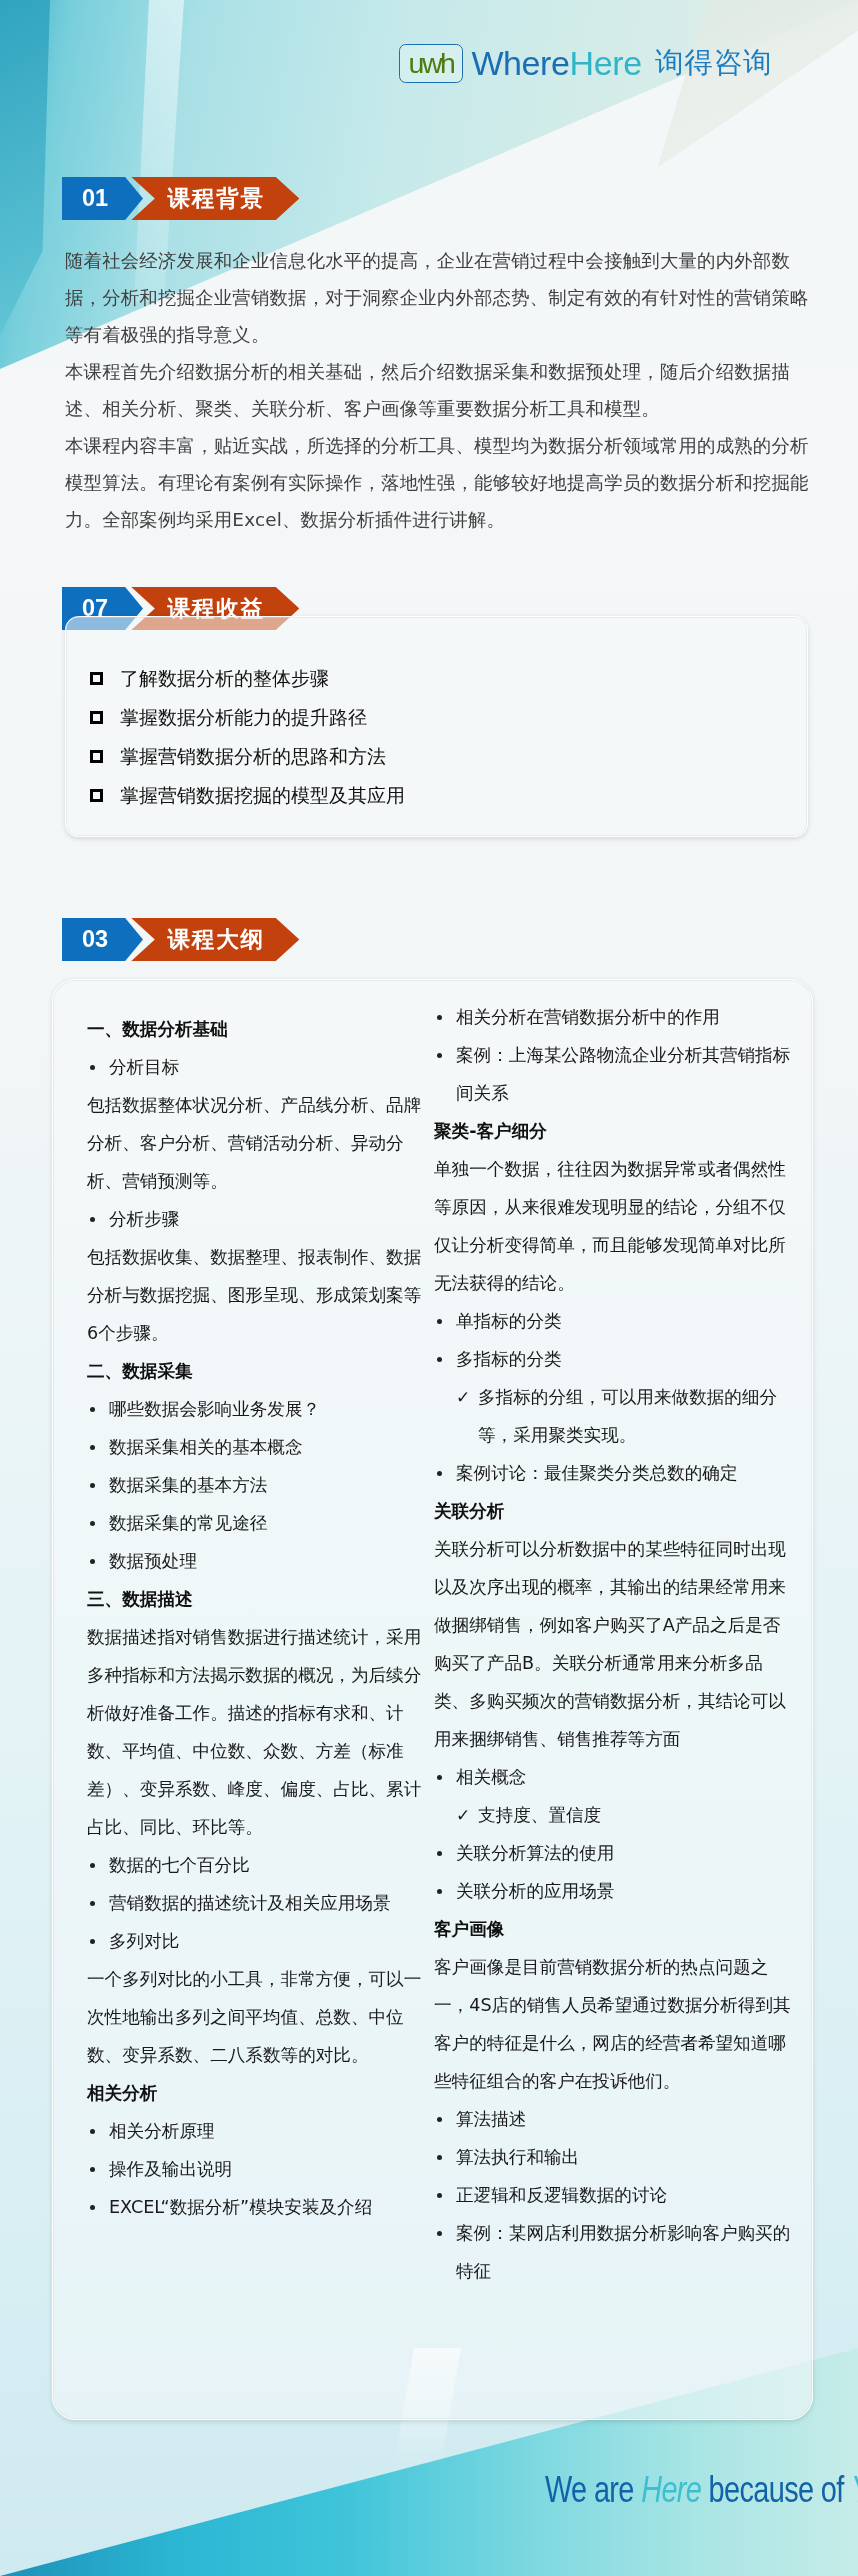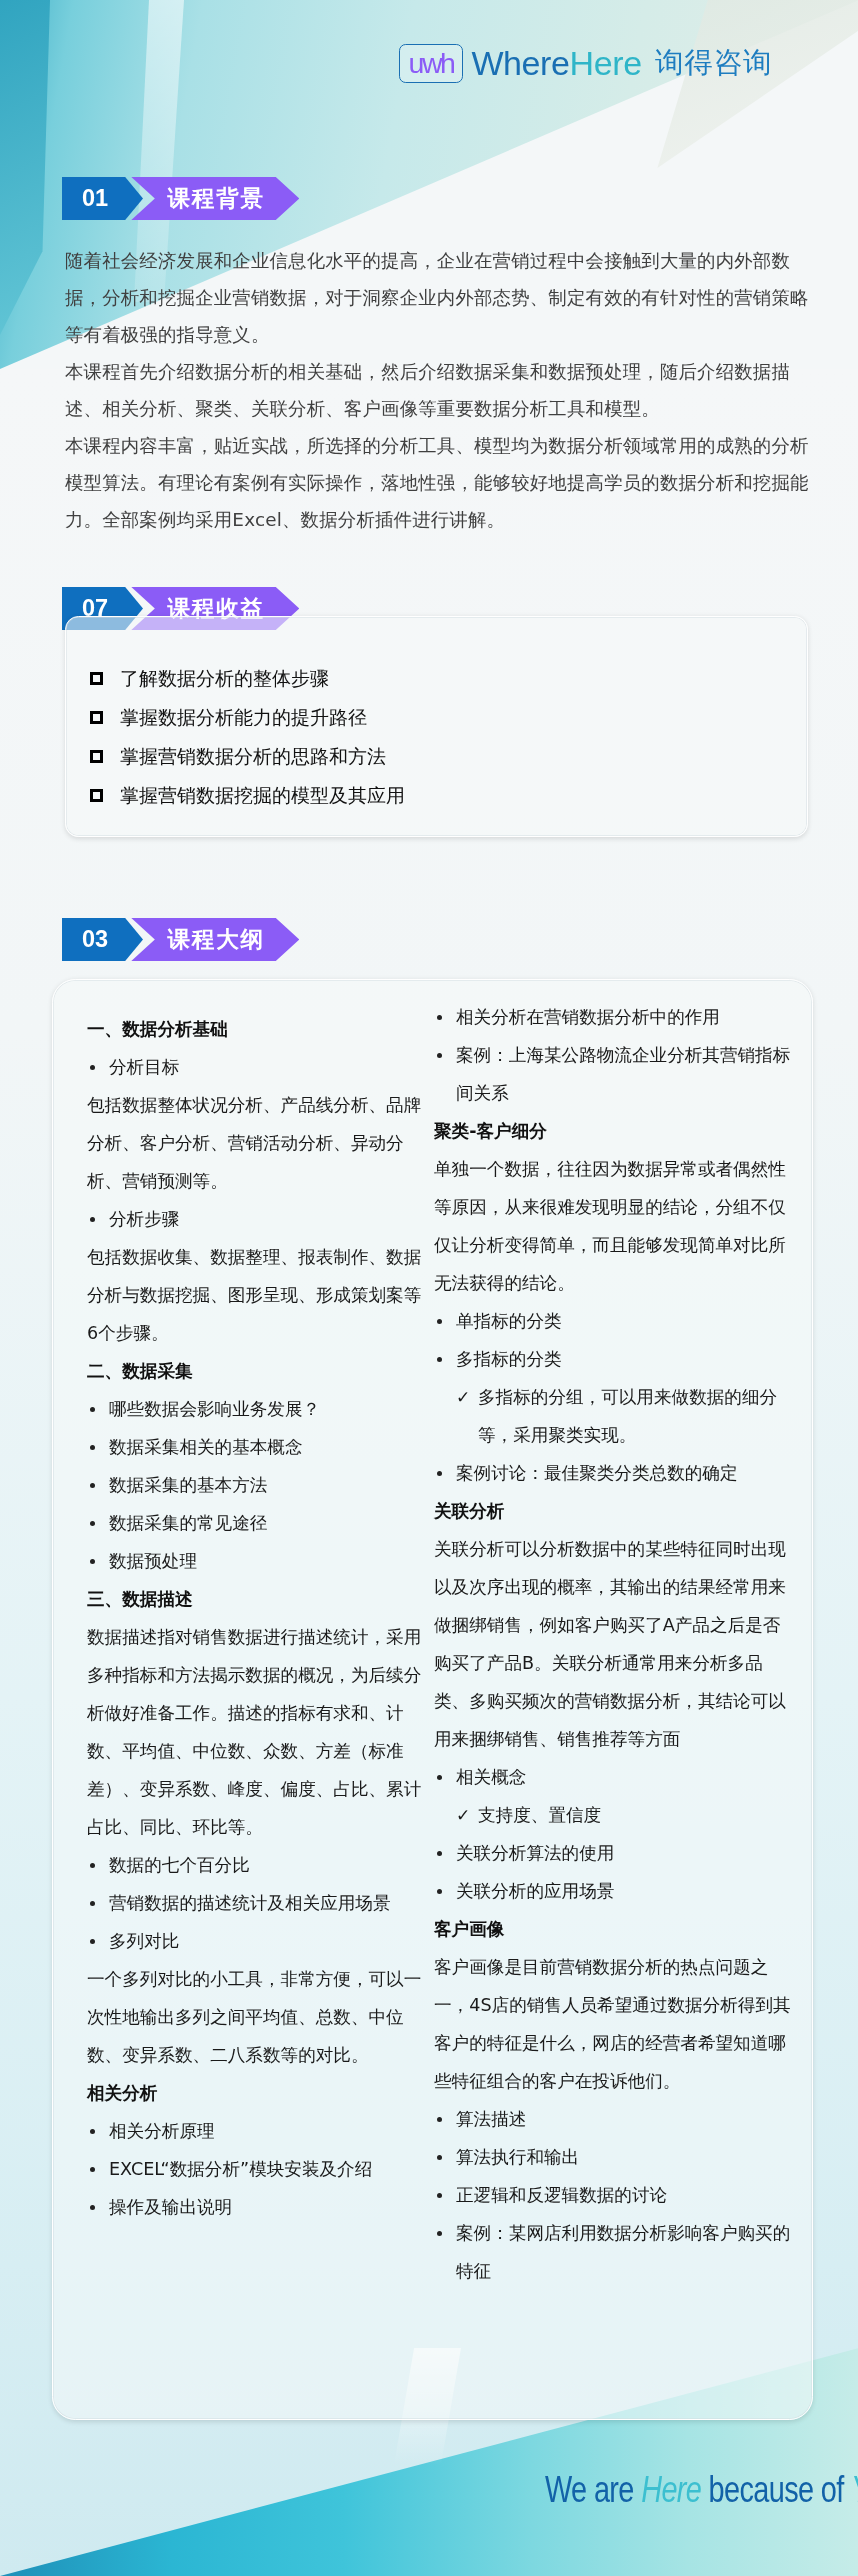--- a/index.html
+++ b/index.html
@@ -55,21 +55,21 @@
 
   
   .logo {
     position: absolute; left: 399px; top: 42px; height: 42px;
     display: flex; align-items: center; gap: 8.4px; z-index: 2;
   }
   .logo-mark {
     width: 64px; height: 39px; border: 1.7px solid #1a6fb3; border-radius: 6.7px;
     display: flex; align-items: center; justify-content: center;
     font-family: "Liberation Sans", sans-serif; font-size: 28.5px; font-weight: 400;
-    color: #8b5cf6; letter-spacing: -2.5px; background: rgba(255,255,255,.25);
+    color: #4d7c0f; letter-spacing: -2.5px; background: rgba(255,255,255,.25);
   }
   .logo-word {
     font-family: "Liberation Sans", sans-serif; font-size: 34px; font-weight: 300;
     letter-spacing: -0.4px; line-height: 1;
   }
   .logo-word .w1 { color: #1a6fb3; }
   .logo-word .w2 { color: #2fb5c8; }
   .logo-cn {
     font-size: 28.5px; color: #1e7dc0; margin-left: 5px; letter-spacing: 0.8px; font-weight: 300;
   }
@@ -79,21 +79,21 @@
     position: absolute; left: 62px; height: 43px; display: flex; z-index: 2;
   }
   .sec-num {
     width: 65px; height: 43px; background: #0f6fbf; color: #fff;
     font-family: "Liberation Sans", sans-serif; font-weight: 700; font-size: 23.5px;
     display: flex; align-items: center; justify-content: center;
     clip-path: polygon(0 0, 78% 0, 100% 50%, 78% 100%, 0 100%);
     width: 81px; padding-right: 15px; text-align: right;
   }
   .sec-title {
-    margin-left: -11.7px; width: 168px; height: 43px; background: #8b5cf6; color: #fff;
+    margin-left: -11.7px; width: 168px; height: 43px; background: #c2410c; color: #fff;
     font-weight: 700; font-size: 22.6px; letter-spacing: 1.7px;
     display: flex; align-items: center; justify-content: center;
     clip-path: polygon(0 0, 86% 0, 100% 50%, 86% 100%, 0 100%, 14% 50%);
     padding-left: 13.4px; padding-right: 11.7px;
   }
 
   
   .intro {
     position: absolute; left: 65px; top: 242px; width: 755px; z-index: 2;
     font-size: 18.4px; line-height: 37px; color: #404040; letter-spacing: 0.2px;
@@ -225,22 +225,22 @@
       <div class="b"><span>数据采集的常见途径</span></div>
       <div class="b"><span>数据预处理</span></div>
       <div class="h"><span>三、数据描述</span></div>
       <div class="t"><span>数据描述指对销售数据进行描述统计，采用多种指标和方法揭示数据的概况，为后续分析做好准备工作。描述的指标有求和、计数、平均值、中位数、众数、方差（标准差）、变异系数、峰度、偏度、占比、累计占比、同比、环比等。</span></div>
       <div class="b"><span>数据的七个百分比</span></div>
       <div class="b"><span>营销数据的描述统计及相关应用场景</span></div>
       <div class="b"><span>多列对比</span></div>
       <div class="t"><span>一个多列对比的小工具，非常方便，可以一次性地输出多列之间平均值、总数、中位数、变异系数、二八系数等的对比。</span></div>
       <div class="h"><span>相关分析</span></div>
       <div class="b"><span>相关分析原理</span></div>
+      <div class="b"><span>操作及输出说明</span></div>
       <div class="b"><span>EXCEL“数据分析”模块安装及介绍</span></div>
-      <div class="b"><span>操作及输出说明</span></div>
     </div>
   <div class="col col-right" id="col-right">
       <div class="b"><span>相关分析在营销数据分析中的作用</span></div>
       <div class="b"><span>案例：上海某公路物流企业分析其营销指标间关系</span></div>
       <div class="h"><span>聚类-客户细分</span></div>
       <div class="t"><span>单独一个数据，往往因为数据异常或者偶然性等原因，从来很难发现明显的结论，分组不仅仅让分析变得简单，而且能够发现简单对比所无法获得的结论。</span></div>
       <div class="b"><span>单指标的分类</span></div>
       <div class="b"><span>多指标的分类</span></div>
       <div class="c"><span class="chk">✓</span><span>多指标的分组，可以用来做数据的细分等，采用聚类实现。</span></div>
       <div class="b"><span>案例讨论：最佳聚类分类总数的确定</span></div>

